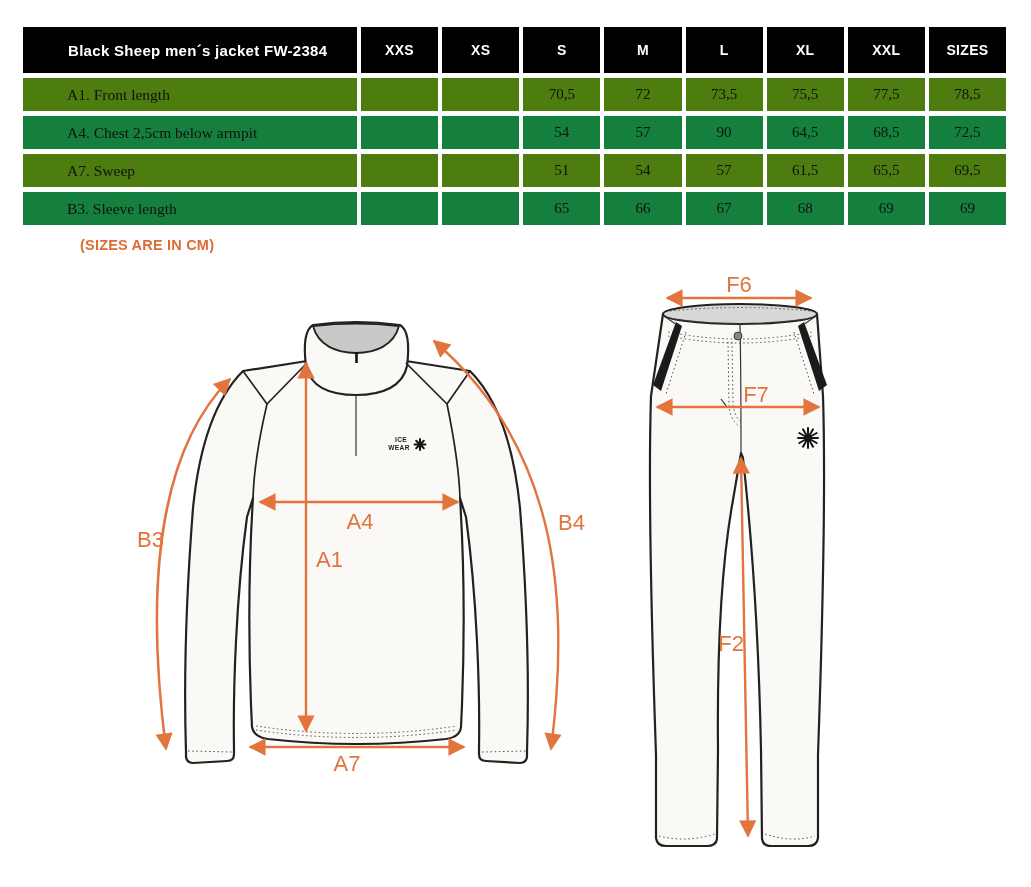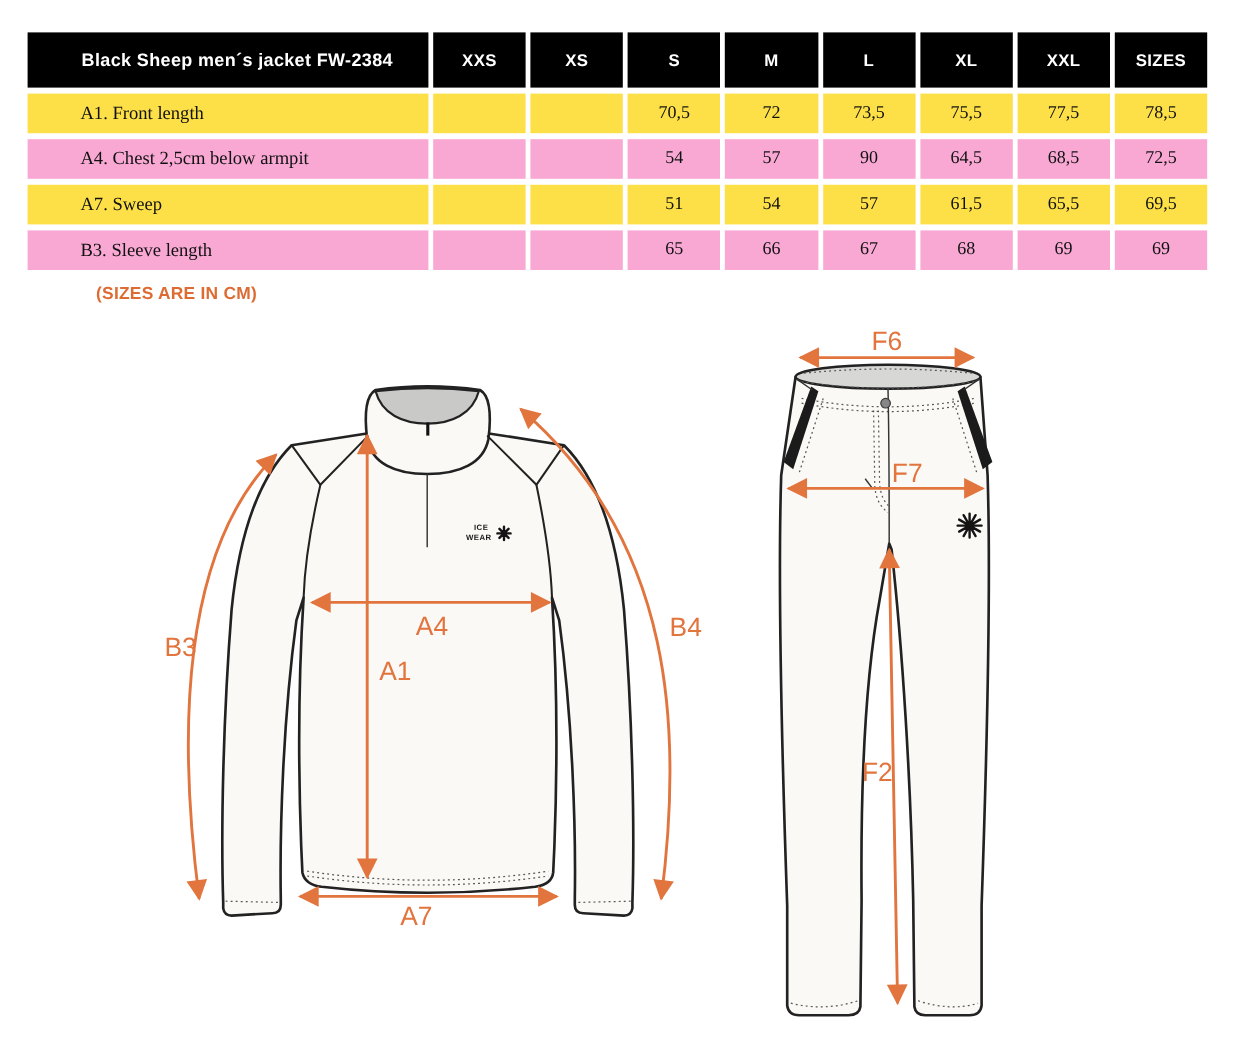--- a/index.html
+++ b/index.html
@@ -8,22 +8,22 @@
   .diagram-svg{position:absolute;left:0;top:0;z-index:0;}
   .table-wrap{position:absolute;left:23px;top:27px;z-index:2;}
   .grid{display:grid;grid-template-columns:334px repeat(8,1fr);gap:5px 4px;width:983px;}
   .cell{display:flex;align-items:center;justify-content:center;}
   .head{background:#000000;color:#fff;font-weight:700;font-size:14px;height:46px;
         font-family:"Liberation Sans",sans-serif;letter-spacing:.3px;}
   .head.title{justify-content:flex-start;padding-left:45px;font-size:15px;}
   .lbl{justify-content:flex-start;padding-left:44px;
        font-family:"Liberation Serif",serif;font-size:15.5px;color:#111;height:33px;}
   .val{font-family:"Liberation Serif",serif;font-size:15px;color:#111;height:33px;}
-  .dark{background:#fde047;}
-  .light{background:#f9a8d4;text-align:right;}
+  .dark{background:#4d7c0f;}
+  .light{background:#15803d;text-align:right;}
   .note{position:absolute;left:60px;top:237px;z-index:2;color:#DD6C34;
         font-weight:700;font-size:14.5px;letter-spacing:.2px;margin-left:20px;}
   .garment{fill:#FAF9F6;stroke:#222;stroke-width:2.2;stroke-linejoin:round;}
   .seam{fill:none;stroke:#222;stroke-width:1.7;stroke-linejoin:round;}
   .thin{fill:none;stroke:#333;stroke-width:1.2;}
   .stitch{fill:none;stroke:#555;stroke-width:1;stroke-dasharray:1.6,2.6;}
   .arrow{fill:none;stroke:#E2743E;stroke-width:2.4;}
   .mlabel{fill:#E2743E;font-family:"Liberation Sans",sans-serif;font-size:22px;}
   .logo-t{fill:#1a1a1a;font-family:"Liberation Sans",sans-serif;font-size:6.5px;
           font-weight:700;letter-spacing:.4px;}

